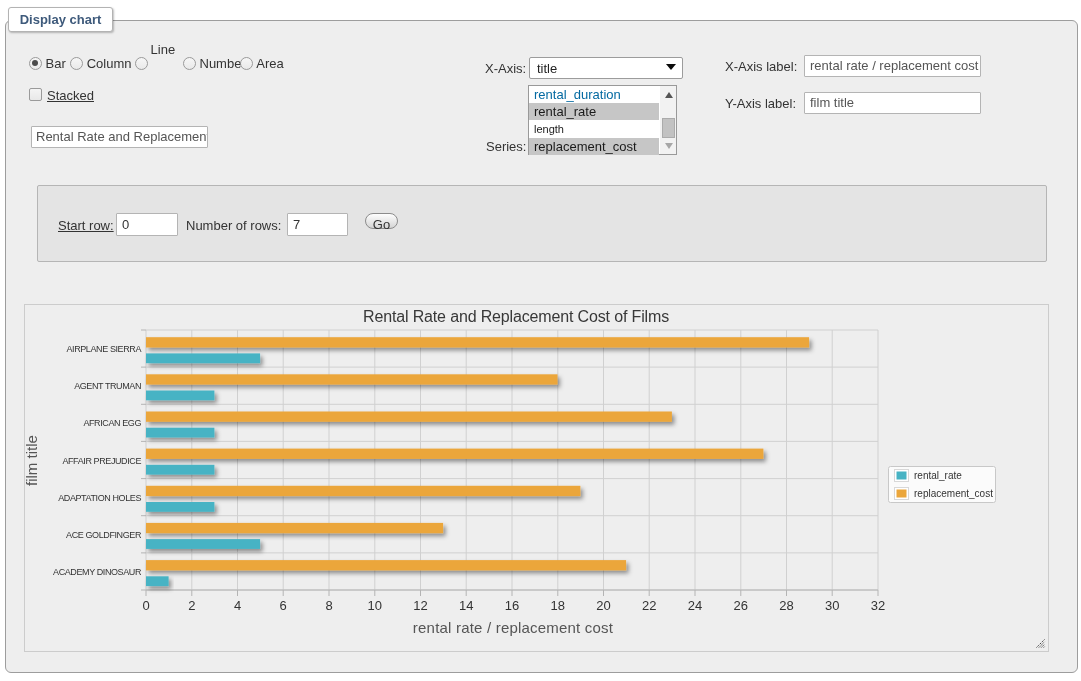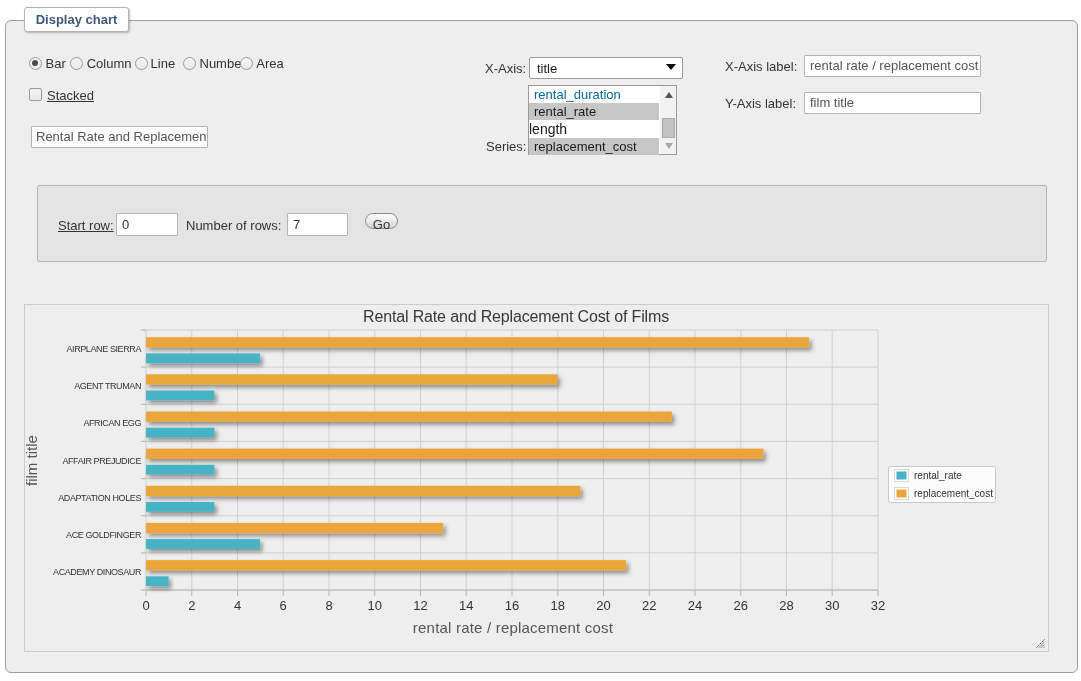--- a/index.html
+++ b/index.html
@@ -3,43 +3,43 @@
 <style>
 * { margin:0; padding:0; box-sizing:border-box; }
 body { width:1081px; height:681px; position:relative; background:#ffffff;
   font-family:"Liberation Sans",sans-serif; font-size:13px; color:#333; overflow:hidden; }
 .abs { position:absolute; }
 .lbl { position:absolute; font-size:13px; color:#333; white-space:nowrap; }
 .tin { position:absolute; background:#fff; border:1px solid #b4b4b4; border-radius:1px;
   font-size:13px; color:#555; white-space:nowrap; overflow:hidden; line-height:20px; padding-left:5px; }
 </style></head><body>
 <div class="abs" style="left:5px;top:20px;width:1073px;height:653px;background:#eeeeee;border:1px solid #9d9d9d;border-radius:6px;"></div>
-<div class="abs" style="left:24px;top:7px;width:105px;height:25px;background:#ffffff;border:1px solid #b3b3b3;border-radius:3px;box-shadow:1px 1px 2px rgba(0,0,0,0.25);line-height:23px;text-align:center;font-weight:bold;font-size:13px;color:#3e5a7b;">Display chart</div>
+<div class="abs" style="left:8px;top:7px;width:105px;height:25px;background:#ffffff;border:1px solid #b3b3b3;border-radius:3px;box-shadow:1px 1px 2px rgba(0,0,0,0.25);line-height:23px;text-align:center;font-weight:bold;font-size:13px;color:#3e5a7b;">Display chart</div>
 <div class="abs" style="left:28.799999999999997px;top:56.5px;width:13px;height:13px;border:1px solid #9a9a9a;border-radius:50%;background:linear-gradient(#f6f6f6,#e9e9e9);box-sizing:border-box;"></div>
 <div class="abs" style="left:32.3px;top:60px;width:6px;height:6px;border-radius:50%;background:#4a4a4a;"></div>
 <div class="lbl" style="left:45.6px;top:56px;">Bar</div>
 <div class="abs" style="left:70.4px;top:56.5px;width:13px;height:13px;border:1px solid #9a9a9a;border-radius:50%;background:linear-gradient(#f6f6f6,#e9e9e9);box-sizing:border-box;"></div>
 <div class="lbl" style="left:86.7px;top:56px;">Column</div>
 <div class="abs" style="left:134.5px;top:56.5px;width:13px;height:13px;border:1px solid #9a9a9a;border-radius:50%;background:linear-gradient(#f6f6f6,#e9e9e9);box-sizing:border-box;"></div>
-<div class="lbl" style="left:150.6px;top:56px;">Line</div>
+<div class="lbl" style="left:150.6px;top:42px;">Line</div>
 <div class="abs" style="left:182.5px;top:56.5px;width:13px;height:13px;border:1px solid #9a9a9a;border-radius:50%;background:linear-gradient(#f6f6f6,#e9e9e9);box-sizing:border-box;"></div>
 <div class="lbl" style="left:199.5px;top:56px;">Number</div>
 <div class="abs" style="left:239.9px;top:56.5px;width:13px;height:13px;border:1px solid #9a9a9a;border-radius:50%;background:linear-gradient(#f6f6f6,#e9e9e9);box-sizing:border-box;"></div>
 <div class="lbl" style="left:256.3px;top:56px;">Area</div>
 <div class="abs" style="left:29px;top:88px;width:13px;height:13px;box-sizing:border-box;border:1px solid #9a9a9a;border-radius:2px;background:linear-gradient(#f4f4f4,#e8e8e8);"></div>
 <div class="lbl" style="left:47px;top:88px;text-decoration:underline;">Stacked</div>
 <div class="tin" style="left:31px;top:126px;width:177px;height:22px;padding-left:4px;">Rental Rate and Replacement C</div>
 <div class="lbl" style="left:485px;top:61px;">X-Axis:</div>
 <div class="abs" style="left:529px;top:57px;width:154px;height:22px;background:#fff;border:1px solid #9c9c9c;border-radius:2px;"></div>
 <div class="lbl" style="left:537px;top:61px;color:#222;">title</div>
 <div class="abs" style="left:666px;top:64px;width:0;height:0;border-left:5px solid transparent;border-right:5px solid transparent;border-top:6.5px solid #0a0a0a;"></div>
 <div class="abs" style="left:528px;top:85px;width:149px;height:70px;background:#fff;border:1px solid #999;"></div>
 <div class="abs" style="left:529px;top:86.0px;width:130px;height:34px;font-size:13px;color:#0369a1;line-height:17px;padding-left:5px;white-space:nowrap;overflow:hidden;">rental_duration</div>
 <div class="abs" style="left:529px;top:103.2px;width:130px;height:17.25px;background:#c6c6c6;font-size:13px;color:#1a1a1a;line-height:17px;padding-left:5px;white-space:nowrap;overflow:hidden;">rental_rate</div>
-<div class="abs" style="left:529px;top:120.5px;width:130px;height:20px;font-size:14px;color:#1a1a1a;line-height:17px;white-space:nowrap;overflow:hidden;">length</div>
+<div class="abs" style="left:529px;top:120.5px;width:130px;height:20px;font-size:11px;color:#1a1a1a;line-height:17px;padding-left:5px;white-space:nowrap;overflow:hidden;">length</div>
 <div class="abs" style="left:529px;top:137.8px;width:130px;height:17.25px;background:#c6c6c6;font-size:13px;color:#1a1a1a;line-height:17px;padding-left:5px;white-space:nowrap;overflow:hidden;">replacement_cost</div>
 <div class="abs" style="left:660px;top:86px;width:16px;height:68px;background:#f2f2f2;"></div>
 <div class="abs" style="left:664.5px;top:91.5px;width:0;height:0;border-left:4px solid transparent;border-right:4px solid transparent;border-bottom:6px solid #555;"></div>
 <div class="abs" style="left:664.5px;top:143px;width:0;height:0;border-left:4px solid transparent;border-right:4px solid transparent;border-top:6px solid #a7a7a7;"></div>
 <div class="abs" style="left:661.5px;top:118px;width:13px;height:20px;background:#c2c2c2;border:1px solid #ababab;"></div>
 <div class="lbl" style="left:486px;top:139px;">Series:</div>
 <div class="lbl" style="left:725px;top:59px;">X-Axis label:</div>
 <div class="tin" style="left:804px;top:55px;width:177px;height:22px;">rental rate / replacement cost</div>
 <div class="lbl" style="left:725px;top:96px;">Y-Axis label:</div>
 <div class="tin" style="left:804px;top:92px;width:177px;height:22px;">film title</div>

